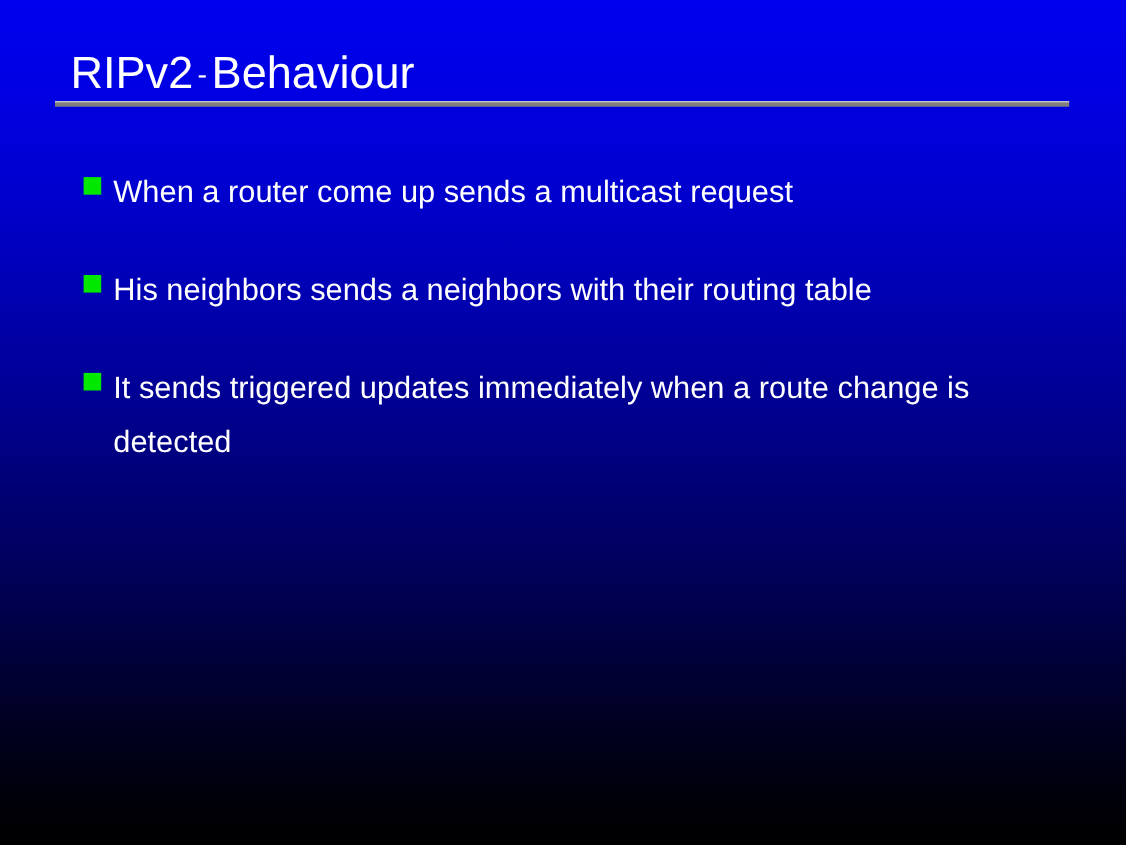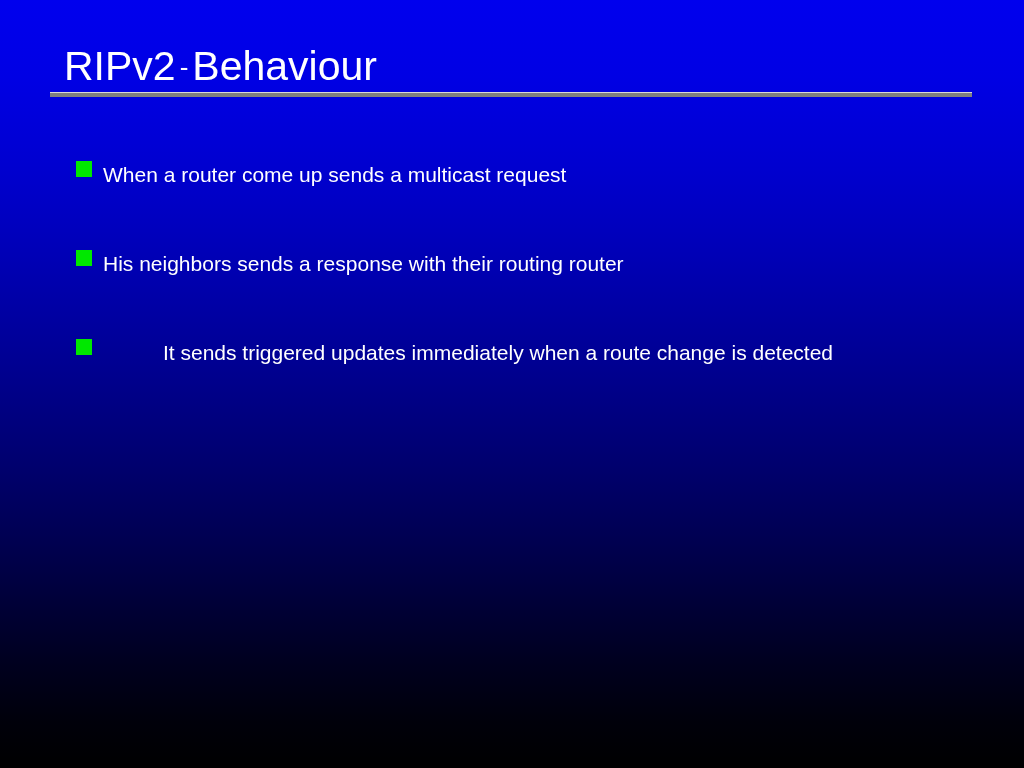--- a/index.html
+++ b/index.html
@@ -67,32 +67,32 @@
     position: absolute;
     left: 76px;
     top: 150px;
     width: 900px;
   }
   .bullet-row {
     position: relative;
     padding-left: 27px;
     margin-bottom: 40px;
   }
-  .bullet-row:last-child { margin-bottom: 0; text-align: center; }
+  .bullet-row:last-child { margin-bottom: 0; }
 
   .bullet-mark {
     position: absolute;
     left: 0;
     top: 11px;
     width: 16px;
     height: 16px;
     background: #00e800;
   }
   .bullet-text {
-    font-size: 21px;
+    font-size: 28px;
     line-height: 49px;
     color: #ffffff;
     max-width: 790px;
   }
 </style>
 </head>
 <body>
 
 <div class="slide">
 
@@ -103,21 +103,21 @@
 
   <div class="bullets">
 
     <div class="bullet-row">
       <span class="bullet-mark"></span>
       <div class="bullet-text">When a router come up sends a multicast request</div>
     </div>
 
     <div class="bullet-row">
       <span class="bullet-mark"></span>
-      <div class="bullet-text">His neighbors sends a response with their routing router</div>
+      <div class="bullet-text">His neighbors sends a neighbors with their routing table</div>
     </div>
 
 
     <div class="bullet-row">
       <span class="bullet-mark"></span>
       <div class="bullet-text">It sends triggered updates immediately when a route change is detected</div>
     </div>
 
   </div>
 

